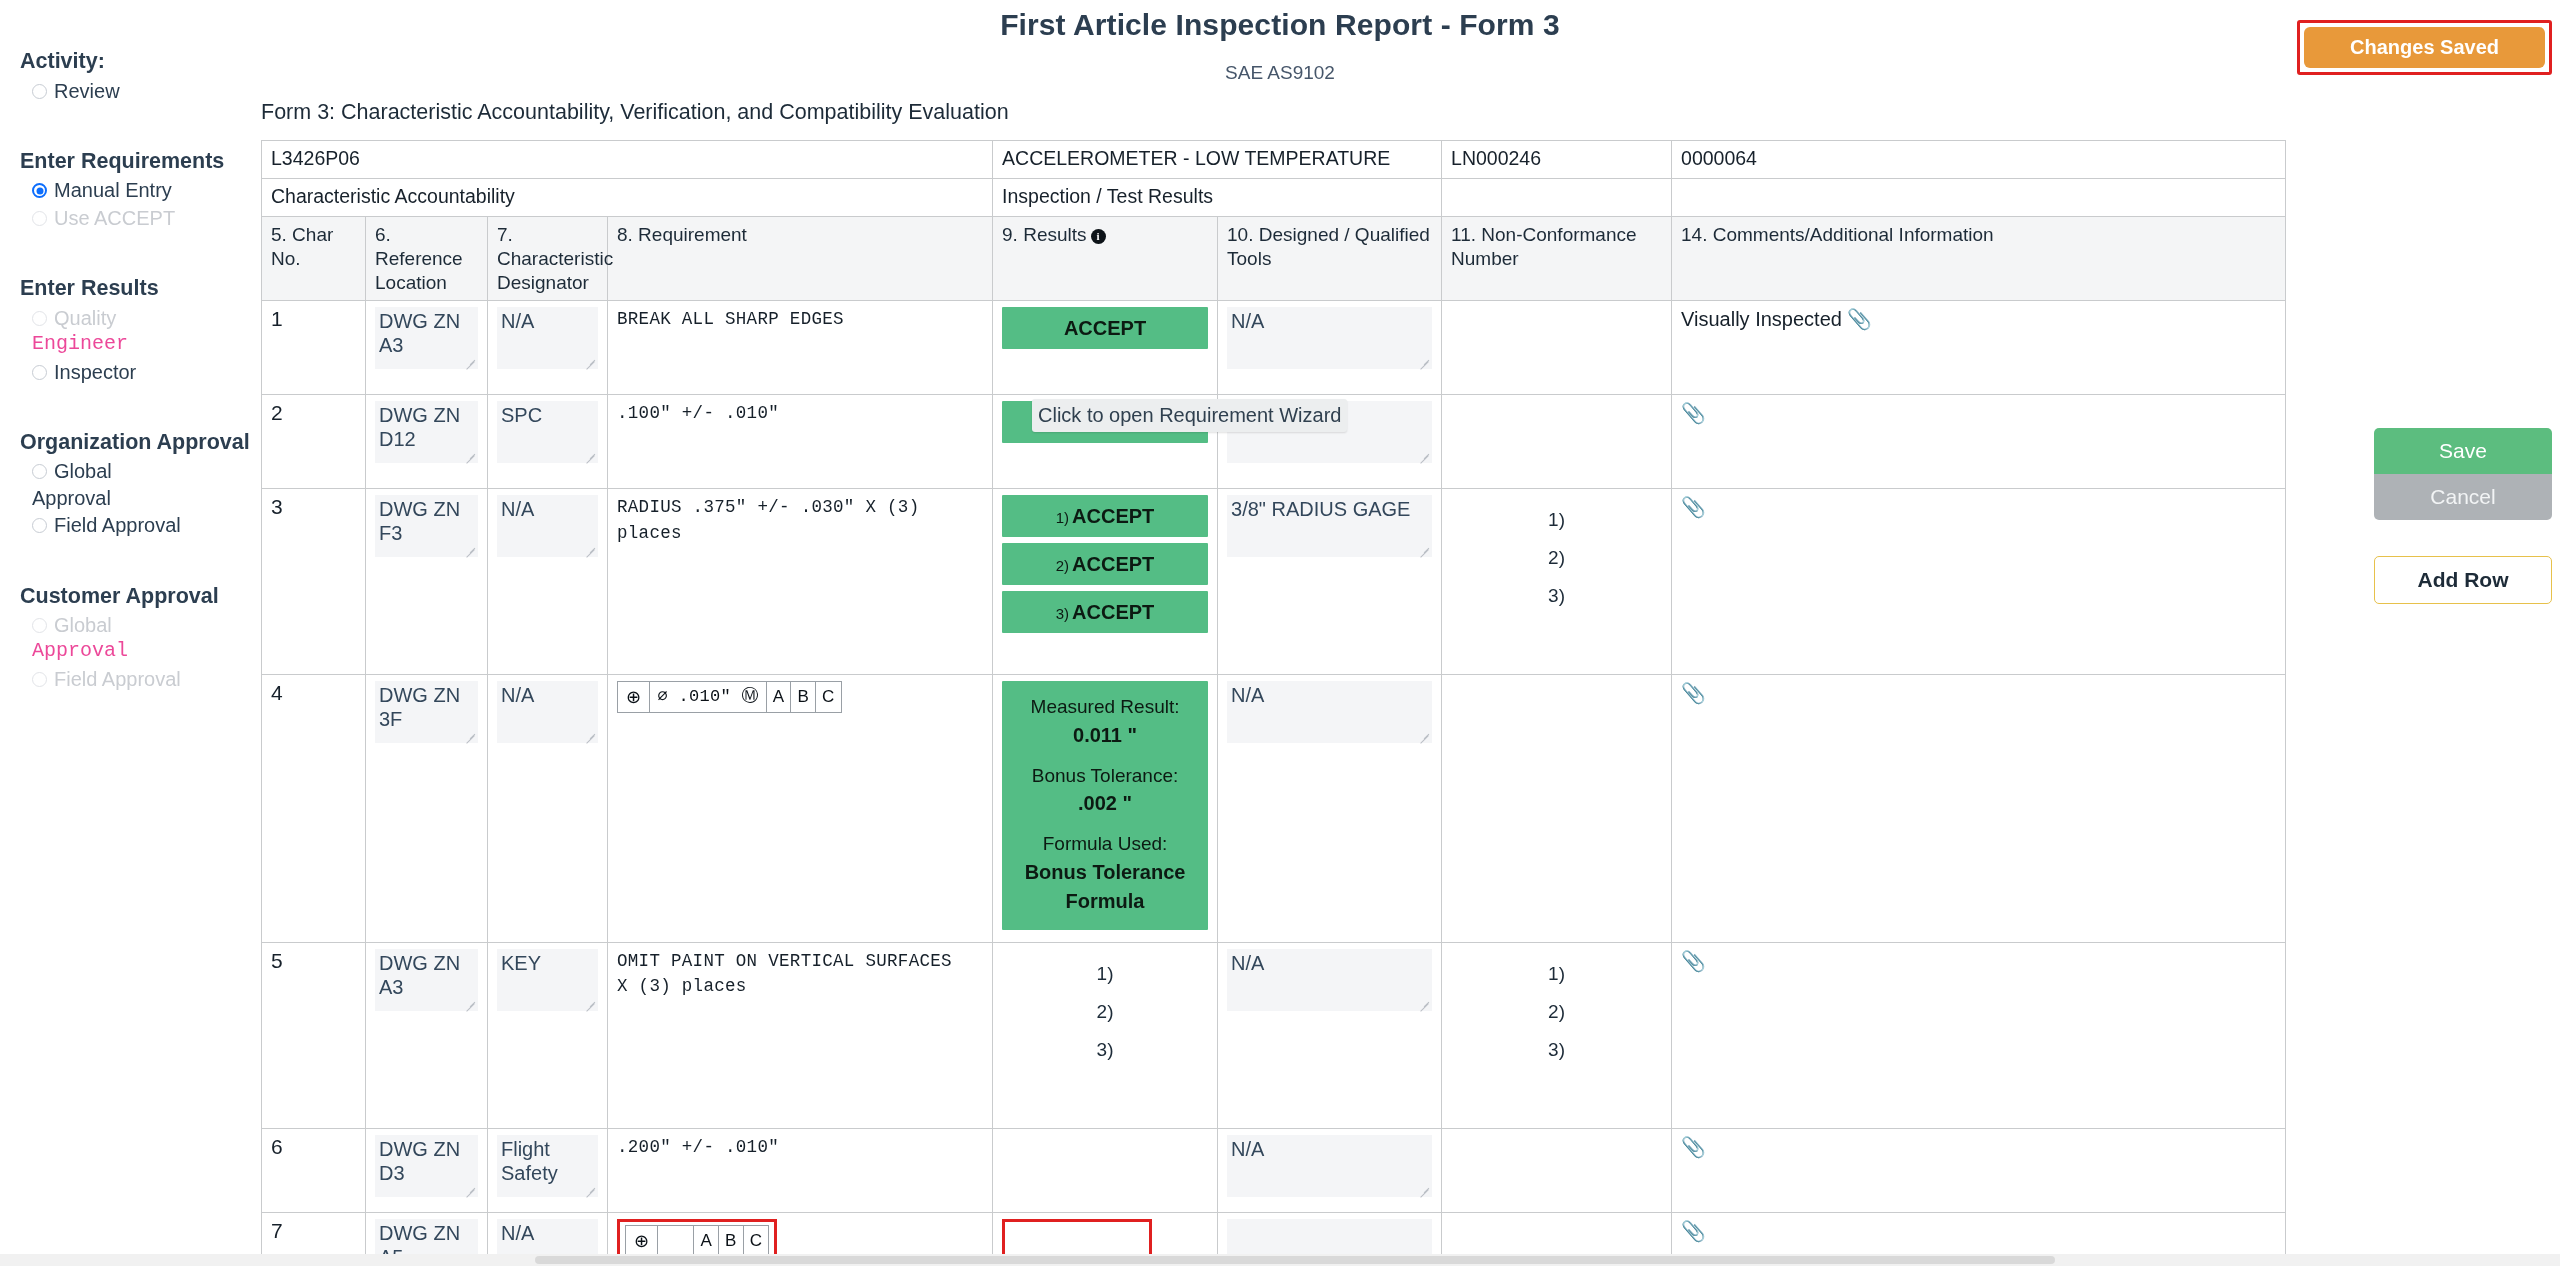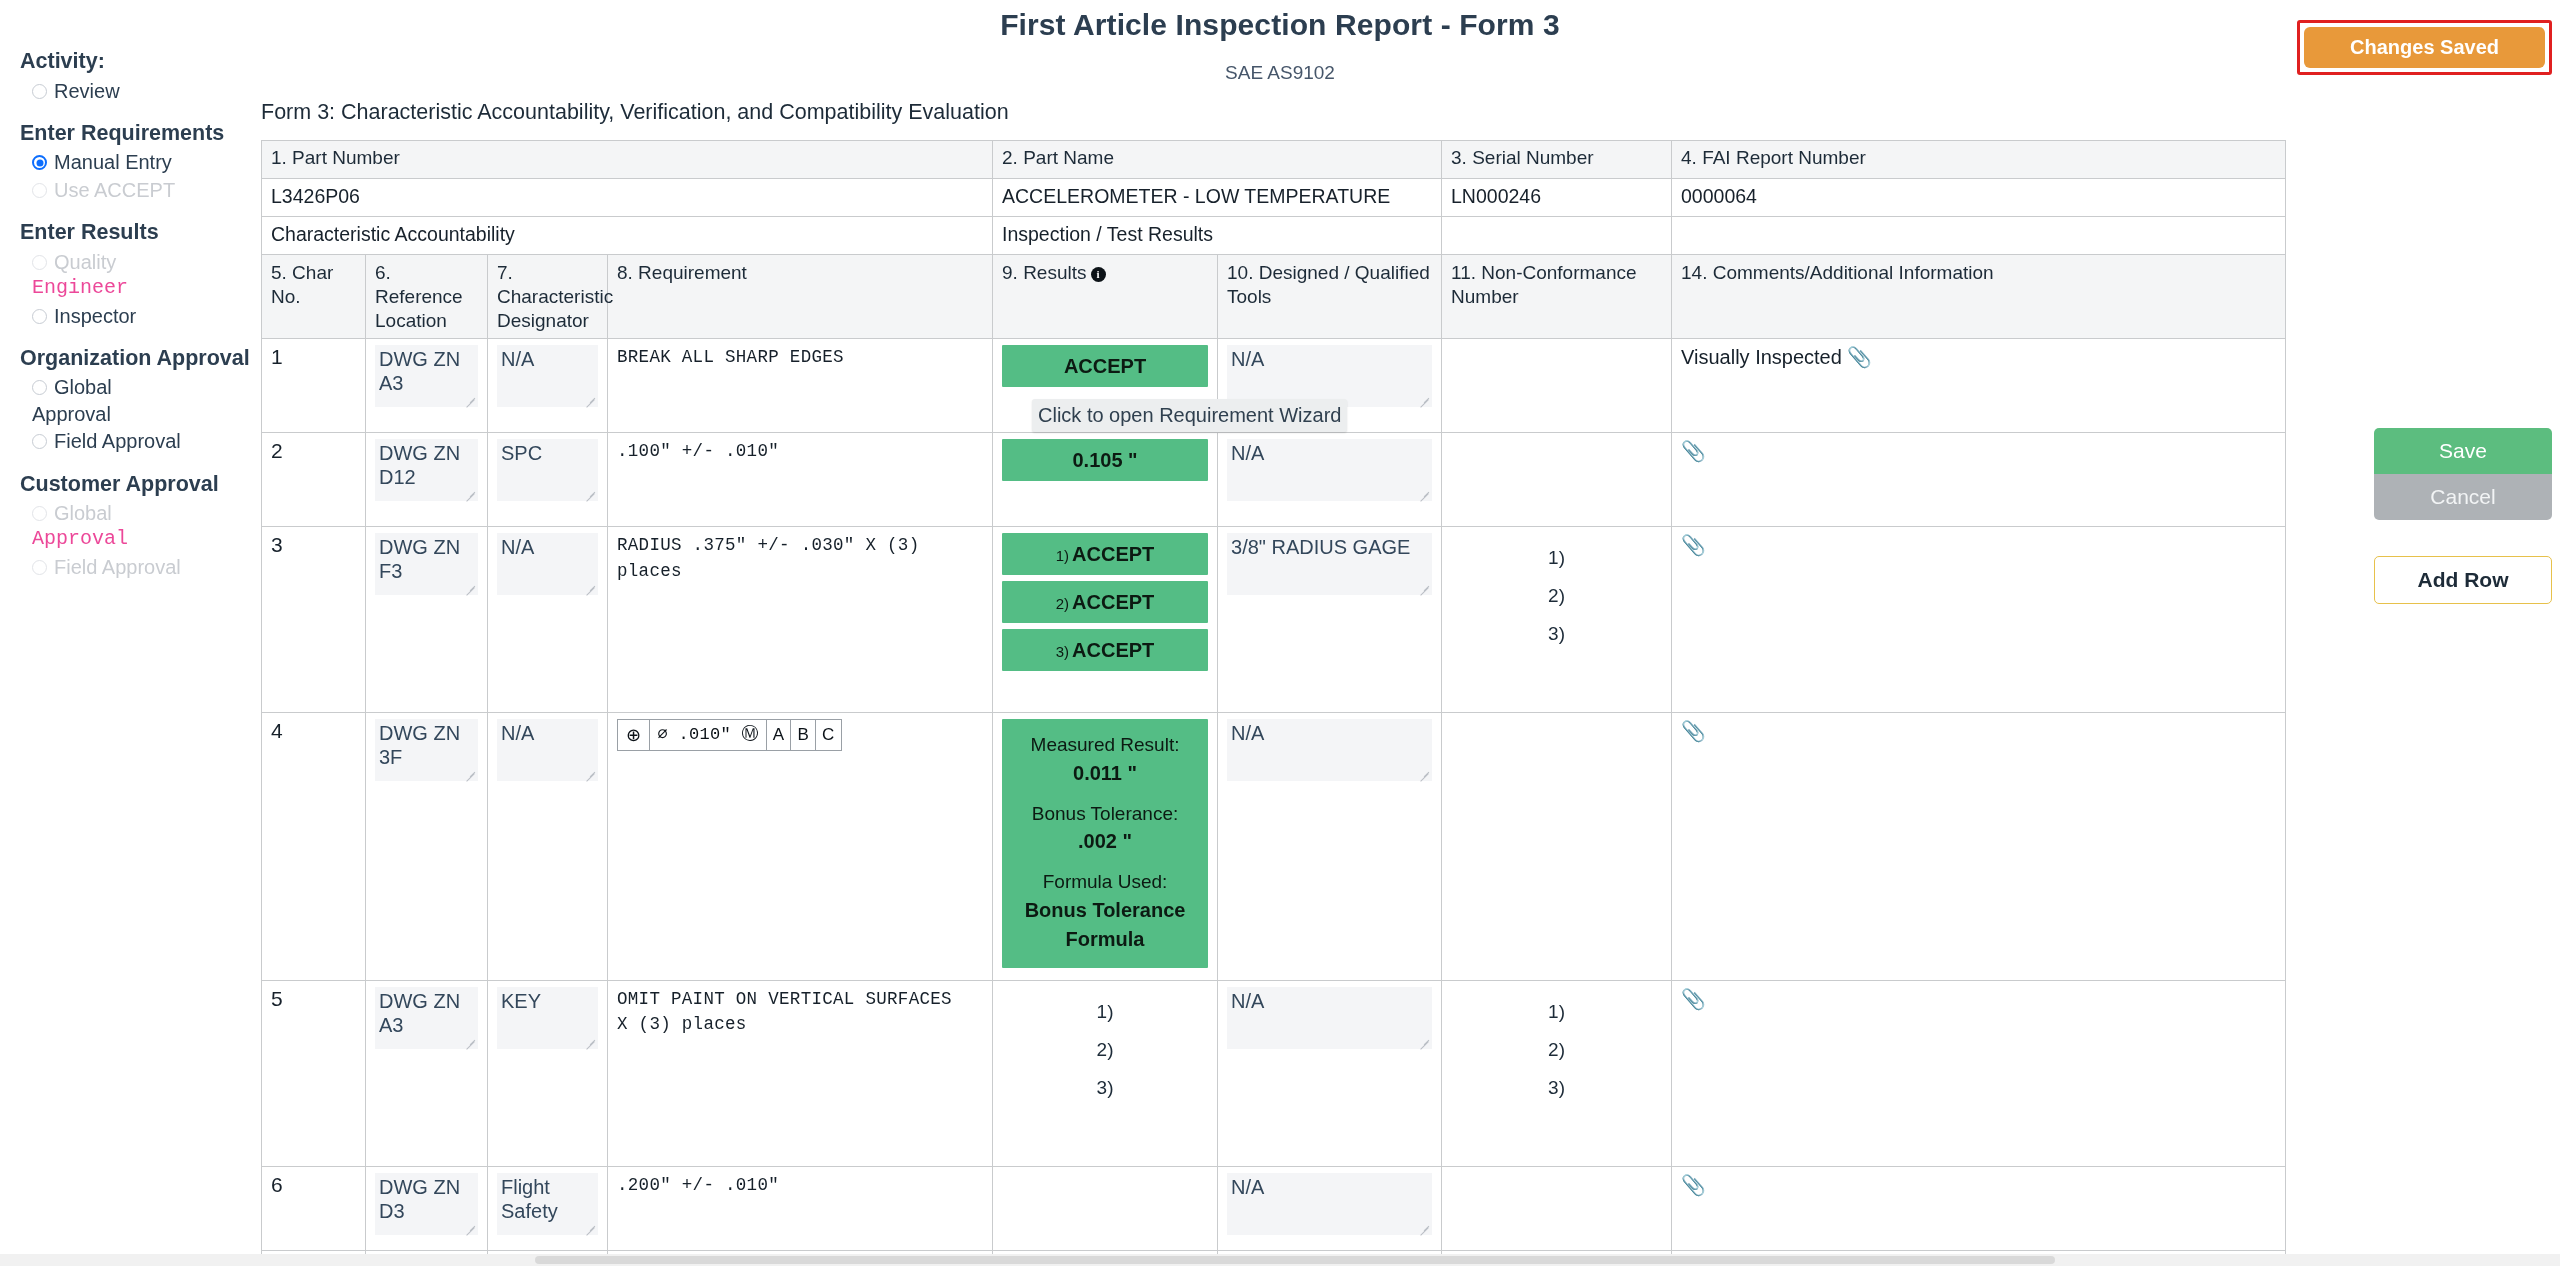--- a/index.html
+++ b/index.html
@@ -15,21 +15,21 @@
   
   .sidebar {
     position: absolute; left: 0; top: 0;
     width: 258px; padding: 48px 0 0 20px;
     color: #2f3e50;
   }
   .side-title {
     font-size: 21.5px; font-weight: bold; color: #2c3e50;
     line-height: 1.28; margin-bottom: 2px;
   }
-  .side-title.spaced { margin-top: 16px; }
+  .side-title.spaced { margin-top: 44px; }
   .radio-row {
     display: flex; align-items: flex-start; gap: 7px;
     padding-left: 12px; font-size: 20px; line-height: 1.32;
     color: #2c3e50; margin-top: 1px;
   }
   .radio-row.disabled { color: #c9ccd1; }
   .radio-dot {
     flex: 0 0 auto;
     width: 15px; height: 15px; border-radius: 50%;
     border: 1.6px solid #c7ccd3; background: #fff;
@@ -282,26 +282,20 @@
           <col style="width:122px">
           <col style="width:120px">
           <col style="width:385px">
         <col style="width:225px">
           <col style="width:224px">
           <col style="width:230px">
           <col style="width:614px">
       </colgroup>
 
       <tbody>
-          <tr>
-        <td class="hdr-cell" colspan="4">1. Part Number</td>
-        <td class="hdr-cell" colspan="2">2. Part Name</td>
-        <td class="hdr-cell">3. Serial Number</td>
-        <td class="hdr-cell">4. FAI Report Number</td>
-      </tr>
       <tr>
         <td class="val-cell" colspan="4">L3426P06</td>
         <td class="val-cell" colspan="2">ACCELEROMETER - LOW TEMPERATURE</td>
         <td class="val-cell">LN000246</td>
         <td class="val-cell">0000064</td>
       </tr>
       <tr>
         <td class="band-cell" colspan="4">Characteristic Accountability</td>
         <td class="band-cell" colspan="2">Inspection / Test Results</td>
         <td class="band-cell"></td>

